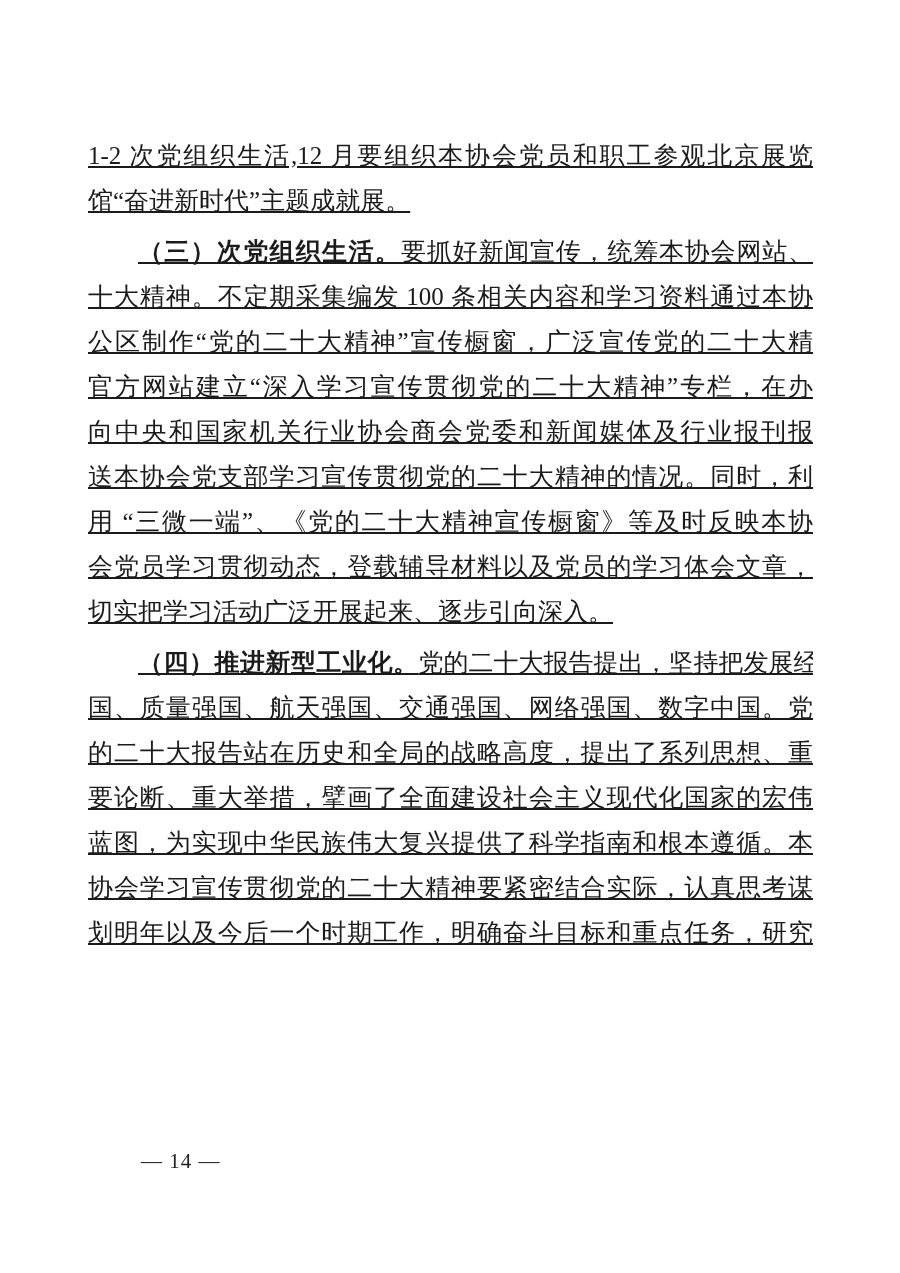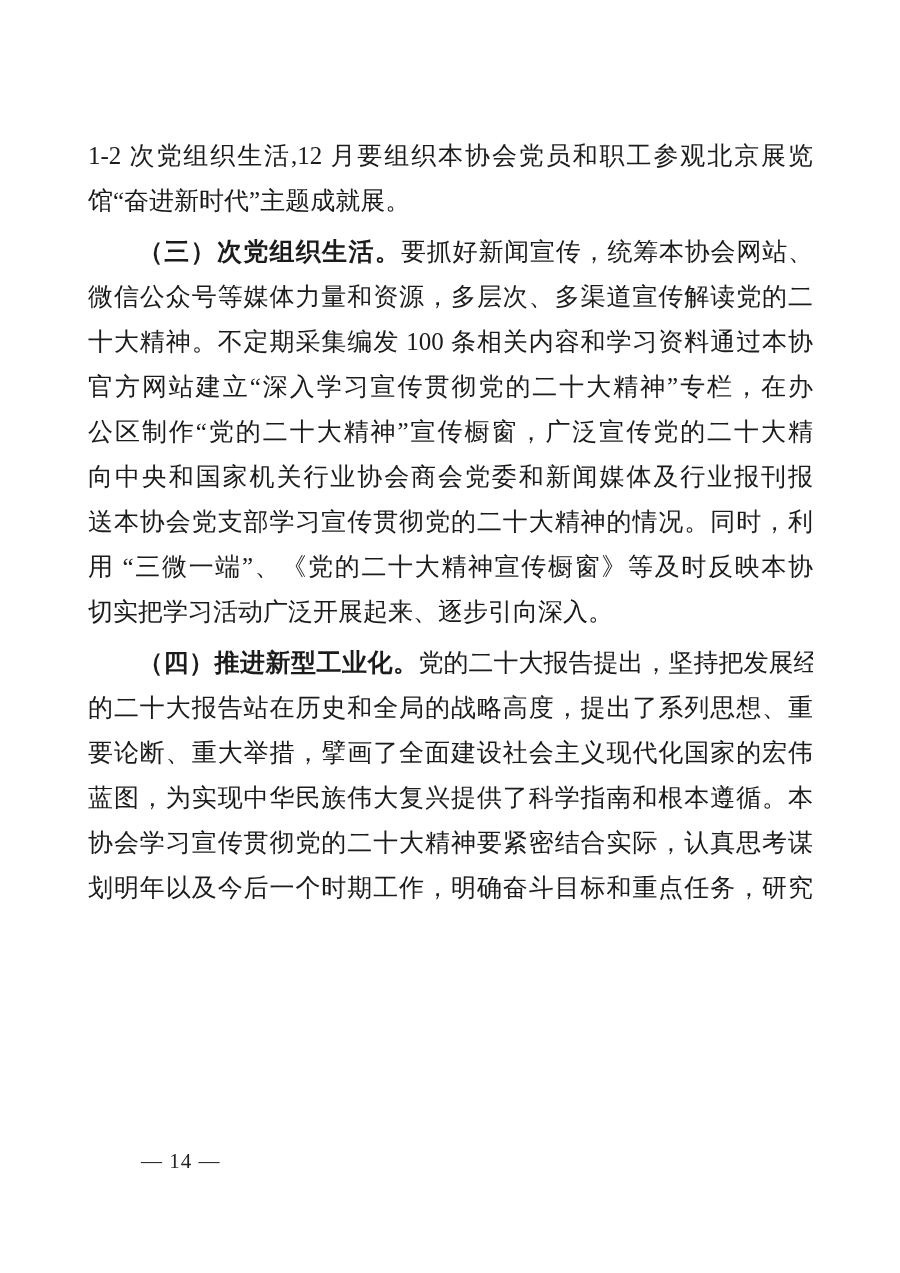--- a/index.html
+++ b/index.html
@@ -12,20 +12,21 @@
   .page {
     position: relative;
     width: 900px; height: 1273px;
     background: #ffffff;
     overflow: hidden;
   }
   .body-text {
     position: absolute;
     left: 88px; top: 133px;
     width: 725px;
+    text-decoration: underline;
   }
   .line {
     font-size: 25px;
     height: 45px;
     line-height: 45px;
     text-align: justify;
     text-align-last: justify;
     overflow: hidden;
     white-space: nowrap;
   }
@@ -60,34 +61,35 @@
 
     <section class="paragraph">
       <div class="line">1-2 次党组织生活,12 月要组织本协会党员和职工参观北京展览</div>
       <div class="line para-end">馆“奋进新时代”主题成就展。</div>
     </section>
 
     <section class="paragraph spaced">
       <div class="line para-first">
         <span class="head">（三）次党组织生活。</span><span>要抓好新闻宣传，统筹本协会网站、</span>
       </div>
-      <div class="line">微信公众号等媒体力量和资源，多层次、多渠道宣传解读党的二</div>
       <div class="line">十大精神。不定期采集编发 100 条相关内容和学习资料通过本协</div>
+      <div class="line">公区制作“党的二十大精神”宣传橱窗，广泛宣传党的二十大精</div>
       <div class="line">官方网站建立“深入学习宣传贯彻党的二十大精神”专栏，在办</div>
-      <div class="line">公区制作“党的二十大精神”宣传橱窗，广泛宣传党的二十大精</div>
       <div class="line">向中央和国家机关行业协会商会党委和新闻媒体及行业报刊报</div>
       <div class="line">送本协会党支部学习宣传贯彻党的二十大精神的情况。同时，利</div>
       <div class="line">用 “三微一端”、《党的二十大精神宣传橱窗》等及时反映本协</div>
+      <div class="line">会党员学习贯彻动态，登载辅导材料以及党员的学习体会文章，</div>
       <div class="line para-end">切实把学习活动广泛开展起来、逐步引向深入。</div>
     </section>
 
     <section class="paragraph spaced">
       <div class="line para-first">
         <span class="head">（四）推进新型工业化。</span><span>党的二十大报告提出，坚持把发展经</span>
       </div>
+      <div class="line">国、质量强国、航天强国、交通强国、网络强国、数字中国。党</div>
       <div class="line">的二十大报告站在历史和全局的战略高度，提出了系列思想、重</div>
       <div class="line">要论断、重大举措，擘画了全面建设社会主义现代化国家的宏伟</div>
       <div class="line">蓝图，为实现中华民族伟大复兴提供了科学指南和根本遵循。本</div>
       <div class="line">协会学习宣传贯彻党的二十大精神要紧密结合实际，认真思考谋</div>
       <div class="line">划明年以及今后一个时期工作，明确奋斗目标和重点任务，研究</div>
     </section>
 
   </main>
 
   <footer class="page-footer">

